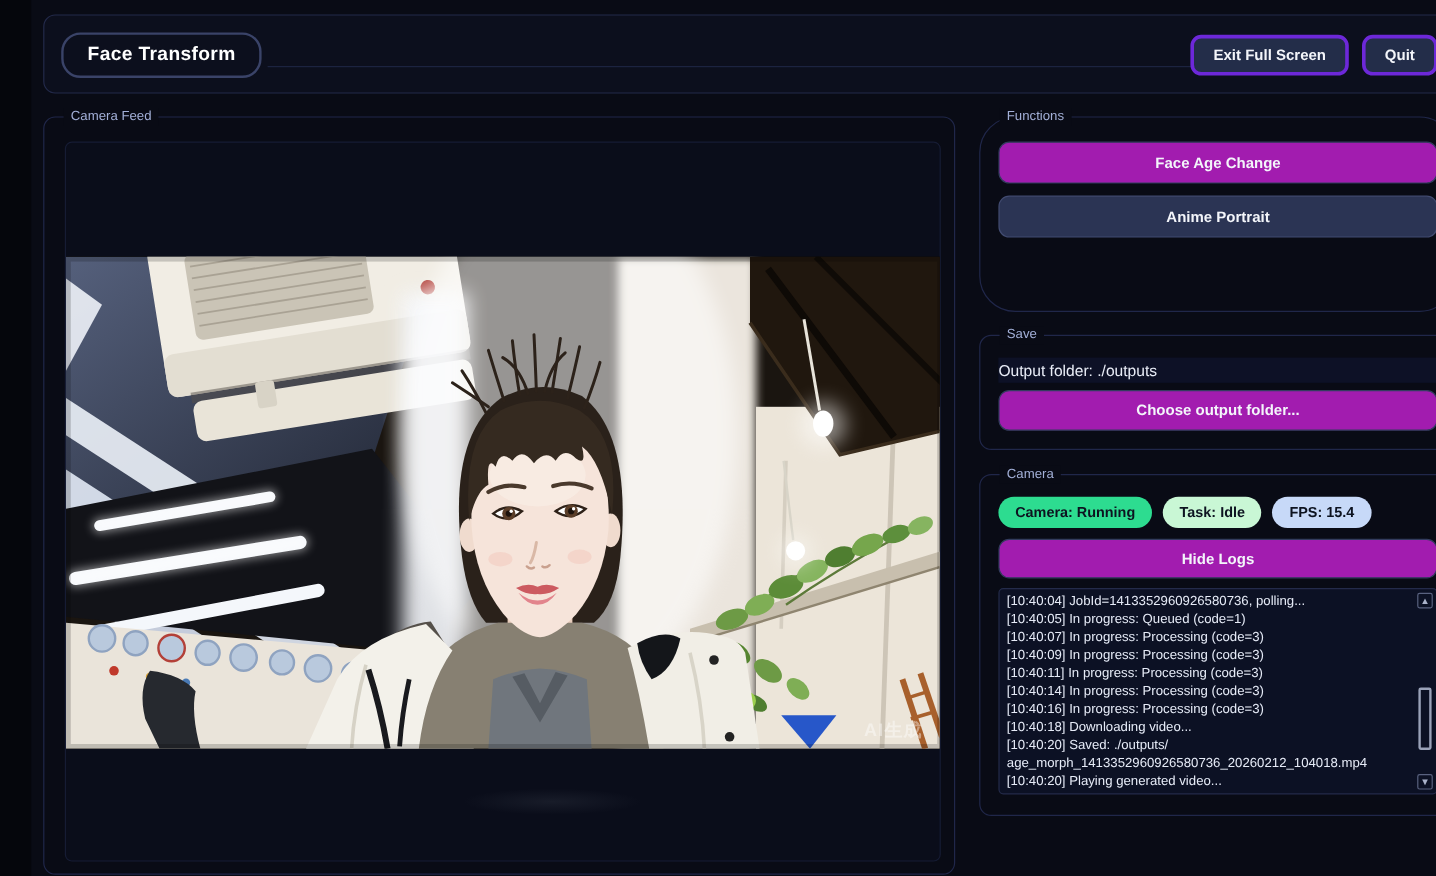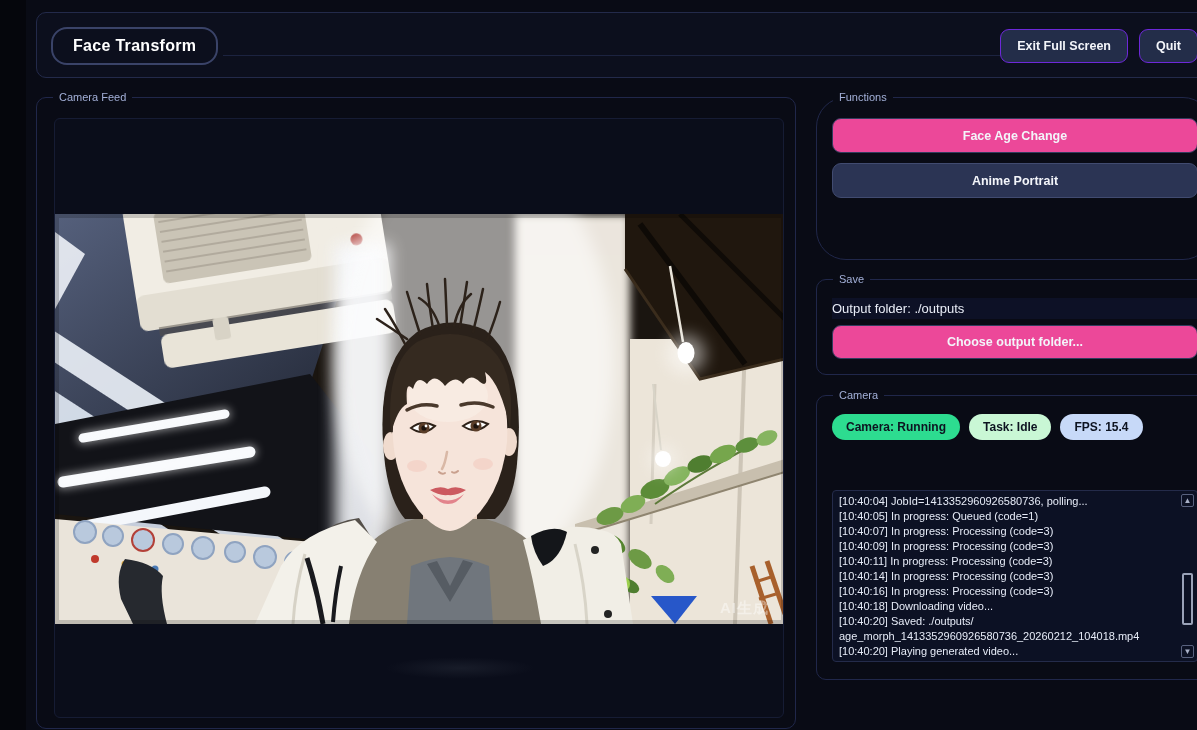--- a/index.html
+++ b/index.html
@@ -7,21 +7,21 @@
   .app{position:relative;width:1197px;height:730px;background:#090b15;overflow:hidden;margin-left:26px;}
 
   
   .header{position:absolute;left:10px;top:12px;width:1177px;height:66px;
           background:#0c0f1d;border:1px solid #232a4a;border-radius:10px;}
   .title-box{position:absolute;left:14px;top:14px;height:38px;display:inline-flex;align-items:center;
              padding:0 20px;border:2px solid #3a4368;border-radius:16px;background:#0c0f1d;}
   .title-box span{color:#ffffff;font-weight:bold;font-size:16px;letter-spacing:.3px;}
   .header-line{position:absolute;left:186px;top:42px;width:792px;height:1px;background:#1c2340;}
   .header-buttons{position:absolute;right:14px;top:16px;display:flex;gap:11px;}
-  .hbtn{height:34px;padding:0 16px;background:#232d49;border:1px solid #6d28d9;border-radius:9px;
+  .hbtn{height:34px;padding:0 16px;background:#232d49;border:3px solid #6d28d9;border-radius:9px;
         color:#f3f5fa;font-size:12.5px;font-weight:bold;cursor:pointer;}
 
   
   .group{position:absolute;border:1px solid #20274a;border-radius:10px;}
   .legend{position:absolute;top:-8px;left:16px;padding:0 6px;background:#090b15;
           color:#a3b0d8;font-size:11px;line-height:15px;}
 
   
   .camera-group{left:10px;top:97px;width:760px;height:632px;}
   .camera-canvas{position:absolute;left:17px;top:20px;width:730px;height:600px;
@@ -30,21 +30,21 @@
   .watermark{position:absolute;right:16px;bottom:6px;color:rgba(255,255,255,.42);
              font-size:15px;font-weight:bold;letter-spacing:1px;}
   .smudge{position:absolute;left:330px;top:538px;width:150px;height:22px;border-radius:50%;
           background:radial-gradient(ellipse at center,#181c29 0%,rgba(24,28,41,0) 70%);}
 
   
   .functions-group{left:790px;top:97px;width:397px;height:163px;border-radius:30px;}
   .save-group{left:790px;top:279px;width:397px;height:96px;}
   .status-group{left:790px;top:395px;width:397px;height:285px;}
 
-  .panel-btn{position:absolute;left:15px;width:366px;height:35px;background:#ec4899;
+  .panel-btn{position:absolute;left:15px;width:366px;height:35px;background:#a21caf;
              border:1px solid #333c5e;border-radius:9px;color:#f3f5fa;font-size:12.5px;
              font-weight:bold;cursor:pointer;}
   .panel-btn.active{background:#2b3454;border-color:#414b70;}
   .fn-btn1{top:20px}.fn-btn2{top:65px}.fn-btn3{top:110px}
 
   .output-strip{position:absolute;left:15px;top:18px;width:366px;height:21px;background:#0d1126;
                 color:#e9edf7;font-size:13px;line-height:21px;}
   .choose-btn{top:45px;height:34px;}
 
   .badges{position:absolute;left:15px;top:18px;display:flex;gap:9px;}
@@ -299,20 +299,21 @@
     <button class="panel-btn choose-btn">Choose output folder...</button>
   </div>
 
   <div class="group status-group">
     <span class="legend">Camera</span>
     <div class="badges">
       <span class="badge" style="background: rgb(45, 220, 144);">Camera: Running</span>
       <span class="badge" style="background: rgb(201, 247, 213);">Task: Idle</span>
       <span class="badge" style="background: rgb(199, 217, 248);">FPS: 15.4</span>
     </div>
+    <button class="panel-btn hide-logs-btn">Hide Logs</button>
     <div class="log-area">
       <div class="log-line">[10:40:04] JobId=1413352960926580736, polling...</div>
       <div class="log-line">[10:40:05] In progress: Queued (code=1)</div>
       <div class="log-line">[10:40:07] In progress: Processing (code=3)</div>
       <div class="log-line">[10:40:09] In progress: Processing (code=3)</div>
       <div class="log-line">[10:40:11] In progress: Processing (code=3)</div>
       <div class="log-line">[10:40:14] In progress: Processing (code=3)</div>
       <div class="log-line">[10:40:16] In progress: Processing (code=3)</div>
       <div class="log-line">[10:40:18] Downloading video...</div>
       <div class="log-line">[10:40:20] Saved: ./outputs/</div>

